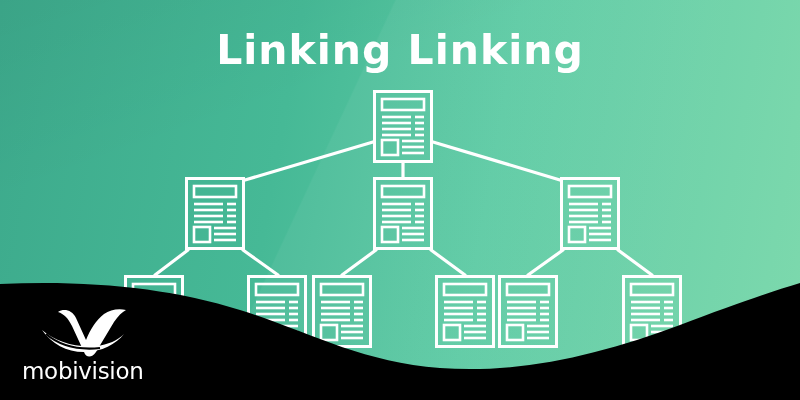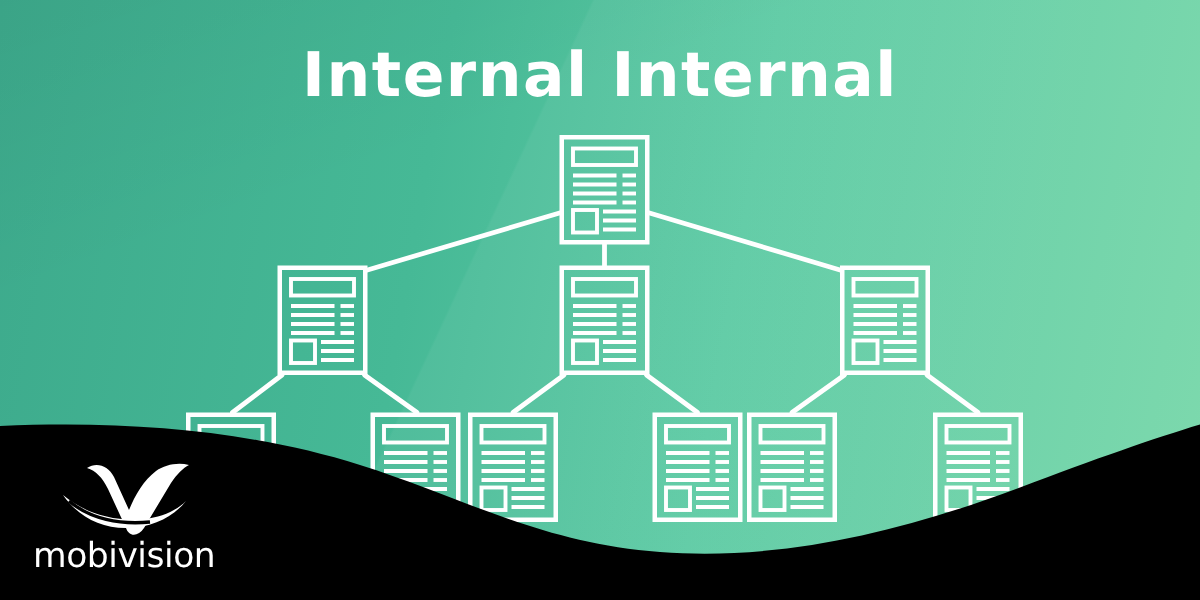--- a/index.html
+++ b/index.html
@@ -72,21 +72,21 @@
       line-height: 30px;
     }
   </style>
 </head>
 <body>
 
 <div class="banner">
   <div class="facet facet-1"></div>
   <div class="facet facet-2"></div>
 
-  <h1 class="title">Internal Internal</h1>
+  <h1 class="title">Linking Linking</h1>
 
   <svg class="tree" viewBox="0 0 800 400" xmlns="http://www.w3.org/2000/svg">
     <defs>
       <g id="doc">
         <rect x="1.5" y="1.5" width="57" height="70" fill="none" stroke="#fff" stroke-width="3"></rect>
         <rect x="9" y="9" width="42" height="11" fill="none" stroke="#fff" stroke-width="2.6"></rect>
         <line x1="9" y1="27" x2="38" y2="27" stroke="#fff" stroke-width="2.6"></line>
         <line x1="42" y1="27" x2="51" y2="27" stroke="#fff" stroke-width="2.6"></line>
         <line x1="9" y1="33" x2="38" y2="33" stroke="#fff" stroke-width="2.6"></line>
         <line x1="42" y1="33" x2="51" y2="33" stroke="#fff" stroke-width="2.6"></line>

